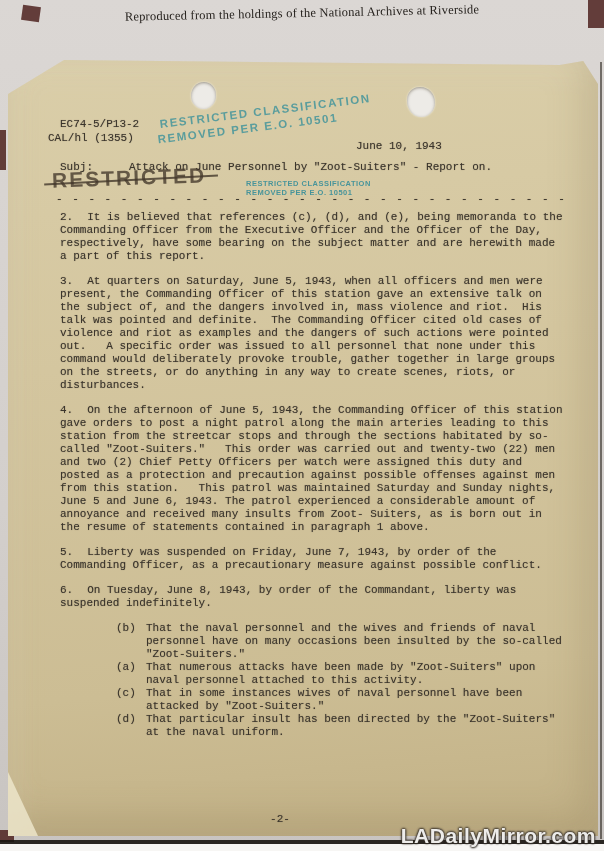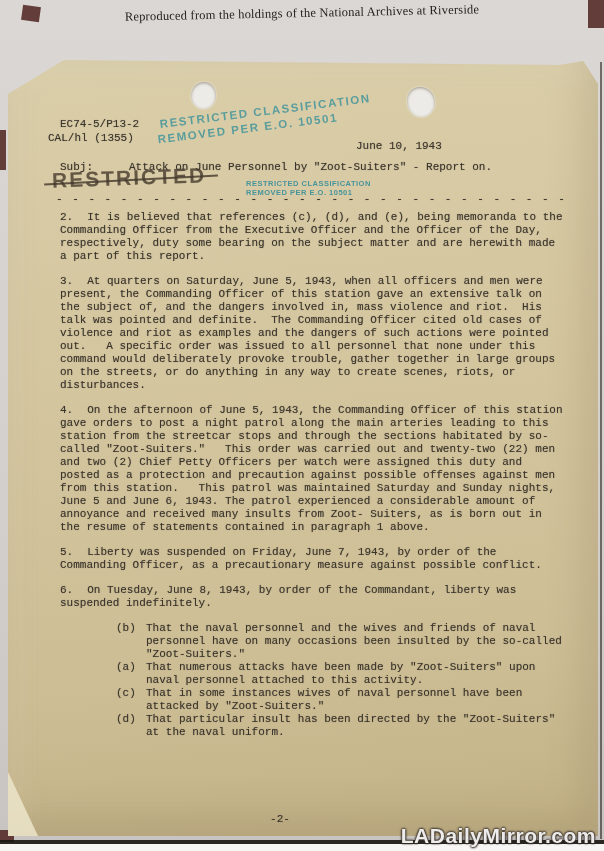--- a/index.html
+++ b/index.html
@@ -117,21 +117,21 @@
   <div class="stamp-restricted">RESTRICTED</div>
 
   <div class="stamp-small">
       <div>RESTRICTED CLASSIFICATION</div>
       <div>REMOVED PER E.O. 10501</div>
     </div>
 
   <div class="typed divider">- - - - - - - - - - - - - - - - - - - - - - - - - - - - - - - - - - </div>
 
   <div class="typed body-text">
-      <p class="para"><span class="pnum">2.</span><span>It is believed that references (c), (d), and (e), being memoranda to the Commanding Officer from the Executive Officer and the Officer of the Day, respectively, duty some bearing on the subject matter and are herewith made a part of this report.</span></p>
+      <p class="para"><span class="pnum">2.</span><span>It is believed that references (c), (d), and (e), being memoranda to the Commanding Officer from the Executive Officer and the Officer of the Day, respectively, have some bearing on the subject matter and are herewith made a part of this report.</span></p>
       <p class="para"><span class="pnum">3.</span><span>At quarters on Saturday, June 5, 1943, when all officers and men were present, the Commanding Officer of this station gave an extensive talk on the subject of, and the dangers involved in, mass violence and riot.  His talk was pointed and definite.  The Commanding Officer cited old cases of violence and riot as examples and the dangers of such actions were pointed out.   A specific order was issued to all personnel that none under this command would deliberately provoke trouble, gather together in large groups on the streets, or do anything in any way to create scenes, riots, or disturbances.</span></p>
       <p class="para"><span class="pnum">4.</span><span>On the afternoon of June 5, 1943, the Commanding Officer of this station gave orders to post a night patrol along the main arteries leading to this station from the streetcar stops and through the sections habitated by so-called "Zoot-Suiters."   This order was carried out and twenty-two (22) men and two (2) Chief Petty Officers per watch were assigned this duty and posted as a protection and precaution against possible offenses against men from this station.   This patrol was maintained Saturday and Sunday nights, June 5 and June 6, 1943. The patrol experienced a considerable amount of annoyance and received many insults from Zoot- Suiters, as is born out in the resume of statements contained in paragraph 1 above.</span></p>
       <p class="para"><span class="pnum">5.</span><span>Liberty was suspended on Friday, June 7, 1943, by order of the Commanding Officer, as a precautionary measure against possible conflict.</span></p>
       <p class="para"><span class="pnum">6.</span><span>On Tuesday, June 8, 1943, by order of the Commandant, liberty was suspended indefinitely.</span></p>
       <div class="sublist">
         <div class="item"><span class="ilabel">(b)</span><span class="itext">That the naval personnel and the wives and friends of naval personnel have on many occasions been insulted by the so-called "Zoot-Suiters."</span></div>
         <div class="item"><span class="ilabel">(a)</span><span class="itext">That numerous attacks have been made by "Zoot-Suiters" upon naval personnel attached to this activity.</span></div>
         <div class="item"><span class="ilabel">(c)</span><span class="itext">That in some instances wives of naval personnel have been attacked by "Zoot-Suiters."</span></div>
         <div class="item"><span class="ilabel">(d)</span><span class="itext">That particular insult has been directed by the "Zoot-Suiters" at the naval uniform.</span></div>
       </div>

